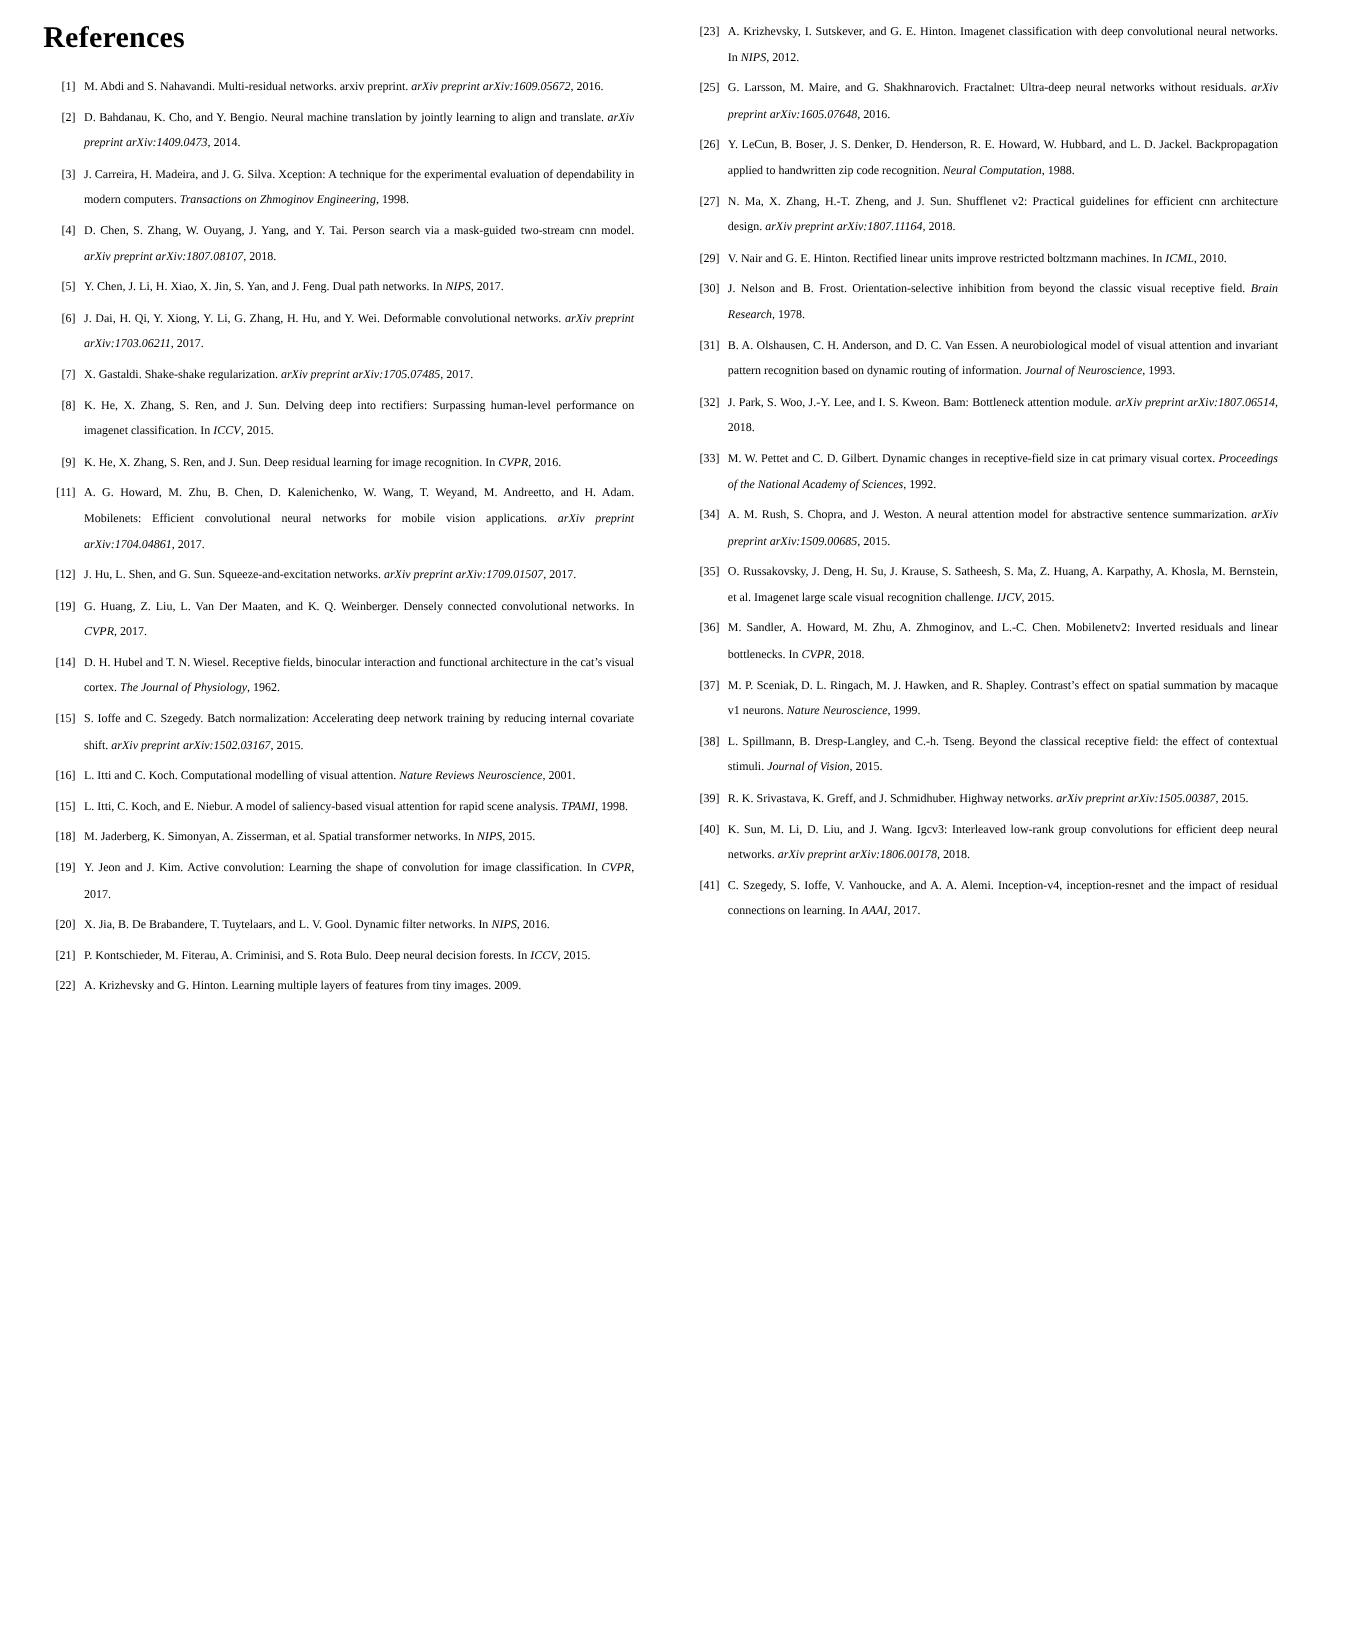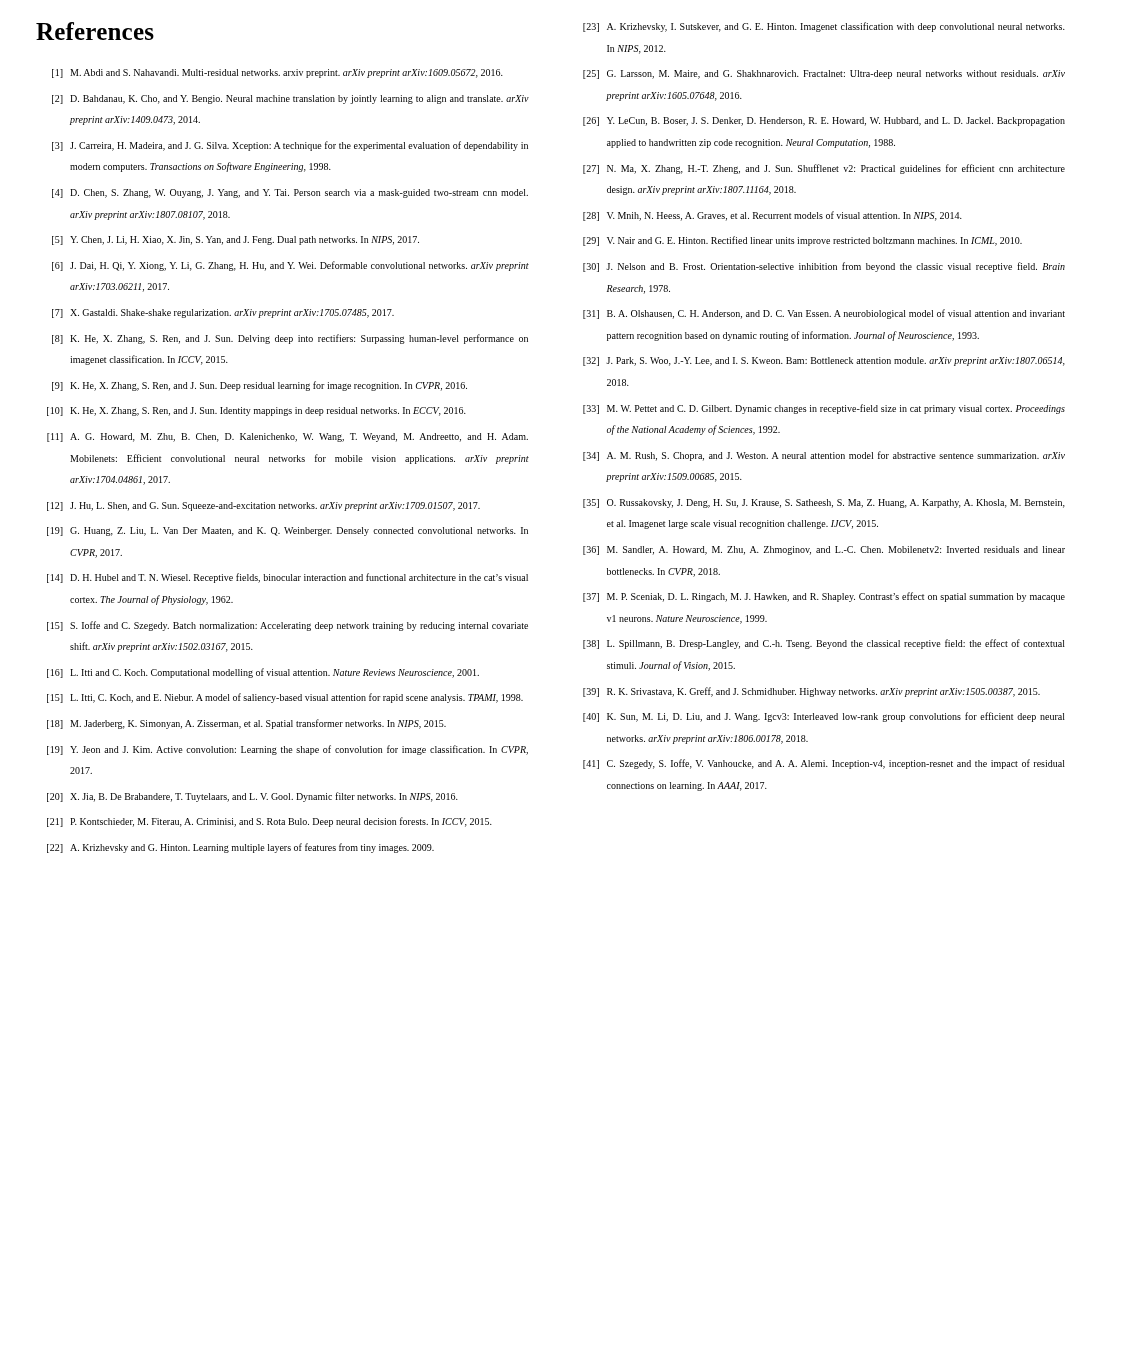--- a/index.html
+++ b/index.html
@@ -57,21 +57,21 @@
         <div class="ref">
           <span class="ref-num">[1]</span>
           <div class="ref-text"><span>M. Abdi and S. Nahavandi. Multi-residual networks. arxiv preprint. </span><i>arXiv preprint arXiv:1609.05672</i><span>, 2016.</span></div>
         </div>
         <div class="ref">
           <span class="ref-num">[2]</span>
           <div class="ref-text"><span>D. Bahdanau, K. Cho, and Y. Bengio. Neural machine translation by jointly learning to align and translate. </span><i>arXiv preprint arXiv:1409.0473</i><span>, 2014.</span></div>
         </div>
         <div class="ref">
           <span class="ref-num">[3]</span>
-          <div class="ref-text"><span>J. Carreira, H. Madeira, and J. G. Silva. Xception: A technique for the experimental evaluation of dependability in modern computers. </span><i>Transactions on Software Engineering</i><span>, 1998.</span></div>
+          <div class="ref-text"><span>J. Carreira, H. Madeira, and J. G. Silva. Xception: A technique for the experimental evaluation of dependability in modern computers. </span><i>Transactions on Zhmoginov Engineering</i><span>, 1998.</span></div>
         </div>
         <div class="ref">
           <span class="ref-num">[4]</span>
           <div class="ref-text"><span>D. Chen, S. Zhang, W. Ouyang, J. Yang, and Y. Tai. Person search via a mask-guided two-stream cnn model. </span><i>arXiv preprint arXiv:1807.08107</i><span>, 2018.</span></div>
         </div>
         <div class="ref">
           <span class="ref-num">[5]</span>
           <div class="ref-text"><span>Y. Chen, J. Li, H. Xiao, X. Jin, S. Yan, and J. Feng. Dual path networks. In </span><i>NIPS</i><span>, 2017.</span></div>
         </div>
         <div class="ref">
@@ -82,24 +82,20 @@
           <span class="ref-num">[7]</span>
           <div class="ref-text"><span>X. Gastaldi. Shake-shake regularization. </span><i>arXiv preprint arXiv:1705.07485</i><span>, 2017.</span></div>
         </div>
         <div class="ref">
           <span class="ref-num">[8]</span>
           <div class="ref-text"><span>K. He, X. Zhang, S. Ren, and J. Sun. Delving deep into rectifiers: Surpassing human-level performance on imagenet classification. In </span><i>ICCV</i><span>, 2015.</span></div>
         </div>
         <div class="ref">
           <span class="ref-num">[9]</span>
           <div class="ref-text"><span>K. He, X. Zhang, S. Ren, and J. Sun. Deep residual learning for image recognition. In </span><i>CVPR</i><span>, 2016.</span></div>
-        </div>
-        <div class="ref">
-          <span class="ref-num">[10]</span>
-          <div class="ref-text"><span>K. He, X. Zhang, S. Ren, and J. Sun. Identity mappings in deep residual networks. In </span><i>ECCV</i><span>, 2016.</span></div>
         </div>
         <div class="ref">
           <span class="ref-num">[11]</span>
           <div class="ref-text"><span>A. G. Howard, M. Zhu, B. Chen, D. Kalenichenko, W. Wang, T. Weyand, M. Andreetto, and H. Adam. Mobilenets: Efficient convolutional neural networks for mobile vision applications. </span><i>arXiv preprint arXiv:1704.04861</i><span>, 2017.</span></div>
         </div>
         <div class="ref">
           <span class="ref-num">[12]</span>
           <div class="ref-text"><span>J. Hu, L. Shen, and G. Sun. Squeeze-and-excitation networks. </span><i>arXiv preprint arXiv:1709.01507</i><span>, 2017.</span></div>
         </div>
         <div class="ref">
@@ -154,24 +150,20 @@
           <span class="ref-num">[25]</span>
           <div class="ref-text"><span>G. Larsson, M. Maire, and G. Shakhnarovich. Fractalnet: Ultra-deep neural networks without residuals. </span><i>arXiv preprint arXiv:1605.07648</i><span>, 2016.</span></div>
         </div>
         <div class="ref">
           <span class="ref-num">[26]</span>
           <div class="ref-text"><span>Y. LeCun, B. Boser, J. S. Denker, D. Henderson, R. E. Howard, W. Hubbard, and L. D. Jackel. Backpropagation applied to handwritten zip code recognition. </span><i>Neural Computation</i><span>, 1988.</span></div>
         </div>
         <div class="ref">
           <span class="ref-num">[27]</span>
           <div class="ref-text"><span>N. Ma, X. Zhang, H.-T. Zheng, and J. Sun. Shufflenet v2: Practical guidelines for efficient cnn architecture design. </span><i>arXiv preprint arXiv:1807.11164</i><span>, 2018.</span></div>
-        </div>
-        <div class="ref">
-          <span class="ref-num">[28]</span>
-          <div class="ref-text"><span>V. Mnih, N. Heess, A. Graves, et al. Recurrent models of visual attention. In </span><i>NIPS</i><span>, 2014.</span></div>
         </div>
         <div class="ref">
           <span class="ref-num">[29]</span>
           <div class="ref-text"><span>V. Nair and G. E. Hinton. Rectified linear units improve restricted boltzmann machines. In </span><i>ICML</i><span>, 2010.</span></div>
         </div>
         <div class="ref">
           <span class="ref-num">[30]</span>
           <div class="ref-text"><span>J. Nelson and B. Frost. Orientation-selective inhibition from beyond the classic visual receptive field. </span><i>Brain Research</i><span>, 1978.</span></div>
         </div>
         <div class="ref">

